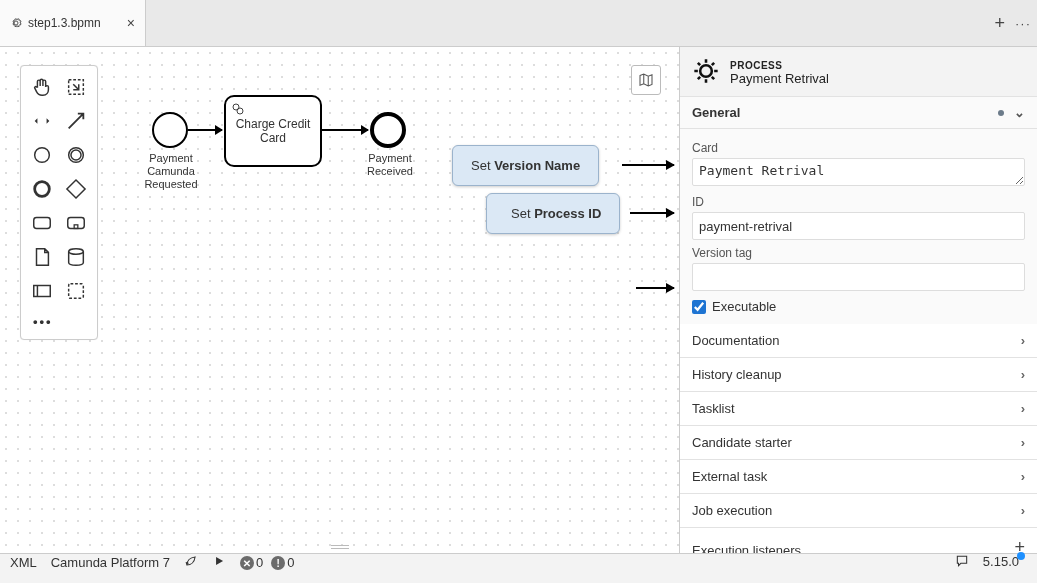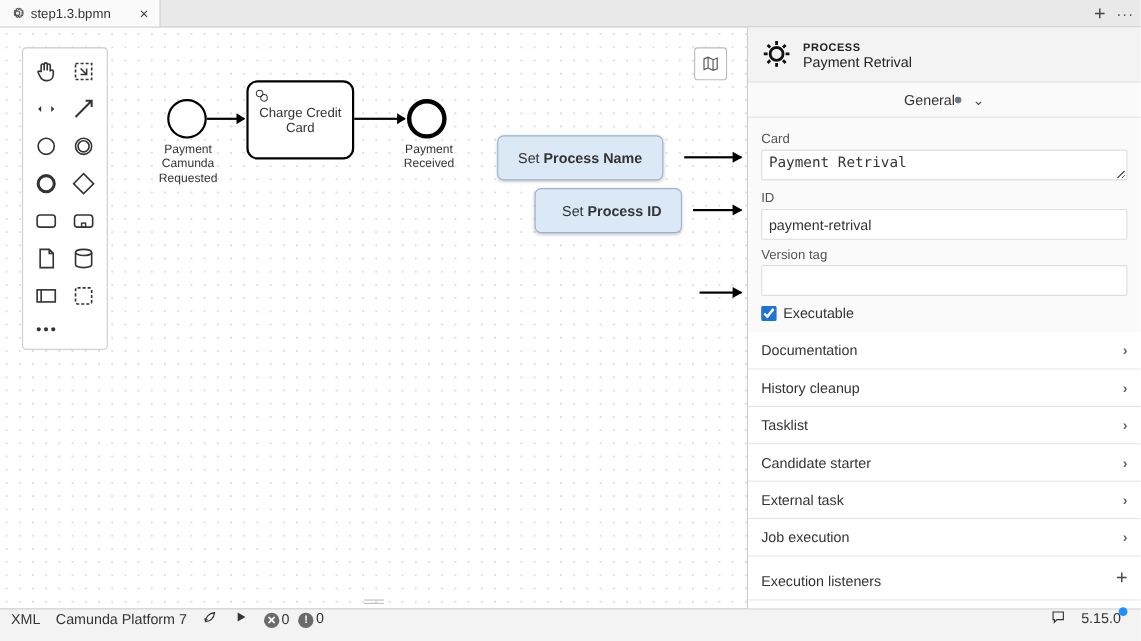--- a/index.html
+++ b/index.html
@@ -10,21 +10,21 @@
     width: 1037px;
     height: 583px;
     overflow: hidden;
     background: #fff;
     display: flex;
     flex-direction: column;
   }
 
   
   .tabbar {
-    height: 25px;
+    height: 47px;
     background: #e9e9e9;
     border-bottom: 1px solid #ccc;
     display: flex;
     align-items: stretch;
     gap: 48px;
   }
   .tab {
     display: flex;
     align-items: center;
     gap: 6px;
@@ -178,21 +178,21 @@
     display: flex;
     align-items: center;
     justify-content: space-between;
     padding: 8px 12px;
     font-size: 13px;
     color: #333;
     border-bottom: 1px solid #e2e2e2;
     cursor: pointer;
   }
   .section-header .dot { width: 6px; height: 6px; border-radius: 50%; background: #6c7b8a; margin-right: 10px; }
-  .section-header.open { font-weight: 400; justify-content: center; }
+  .section-header.open { font-weight: 700; }
   .section-header .chev { color: #555; }
 
   .section-body { padding: 6px 12px 10px 12px; }
   .field-label { font-size: 12px; color: #555; margin: 6px 0 3px 0; }
   .field-input {
     width: 100%;
     height: 28px;
     border: 1px solid #ddd;
     border-radius: 2px;
     padding: 4px 6px;
@@ -381,21 +381,21 @@
       </span>
       <span>Charge Credit Card</span>
     </div>
 
     <div class="arrow" style="left:322px; top:82px; width:46px;"></div>
 
     <div class="bpmn end-event" style="left:370px; top:65px;"></div>
     <div class="bpmn-label" style="left:360px; top:105px; width:60px;">Payment Received</div>
 
     <div class="callout" style="left:452px; top:98px;">
-      <span>Set </span><b>Process Name</b>
+      <span>Set </span><b>Version Name</b>
     </div>
     <div class="callout-arrow" style="left:622px; top:117px; width:52px;"></div>
 
     <div class="callout" style="left:486px; top:146px;padding-left:24px;">
       <span>Set </span><b>Process ID</b>
     </div>
     <div class="callout-arrow" style="left:630px; top:165px; width:44px;"></div>
 
     <div class="callout-arrow" style="left:636px; top:240px; width:38px;"></div>
 

